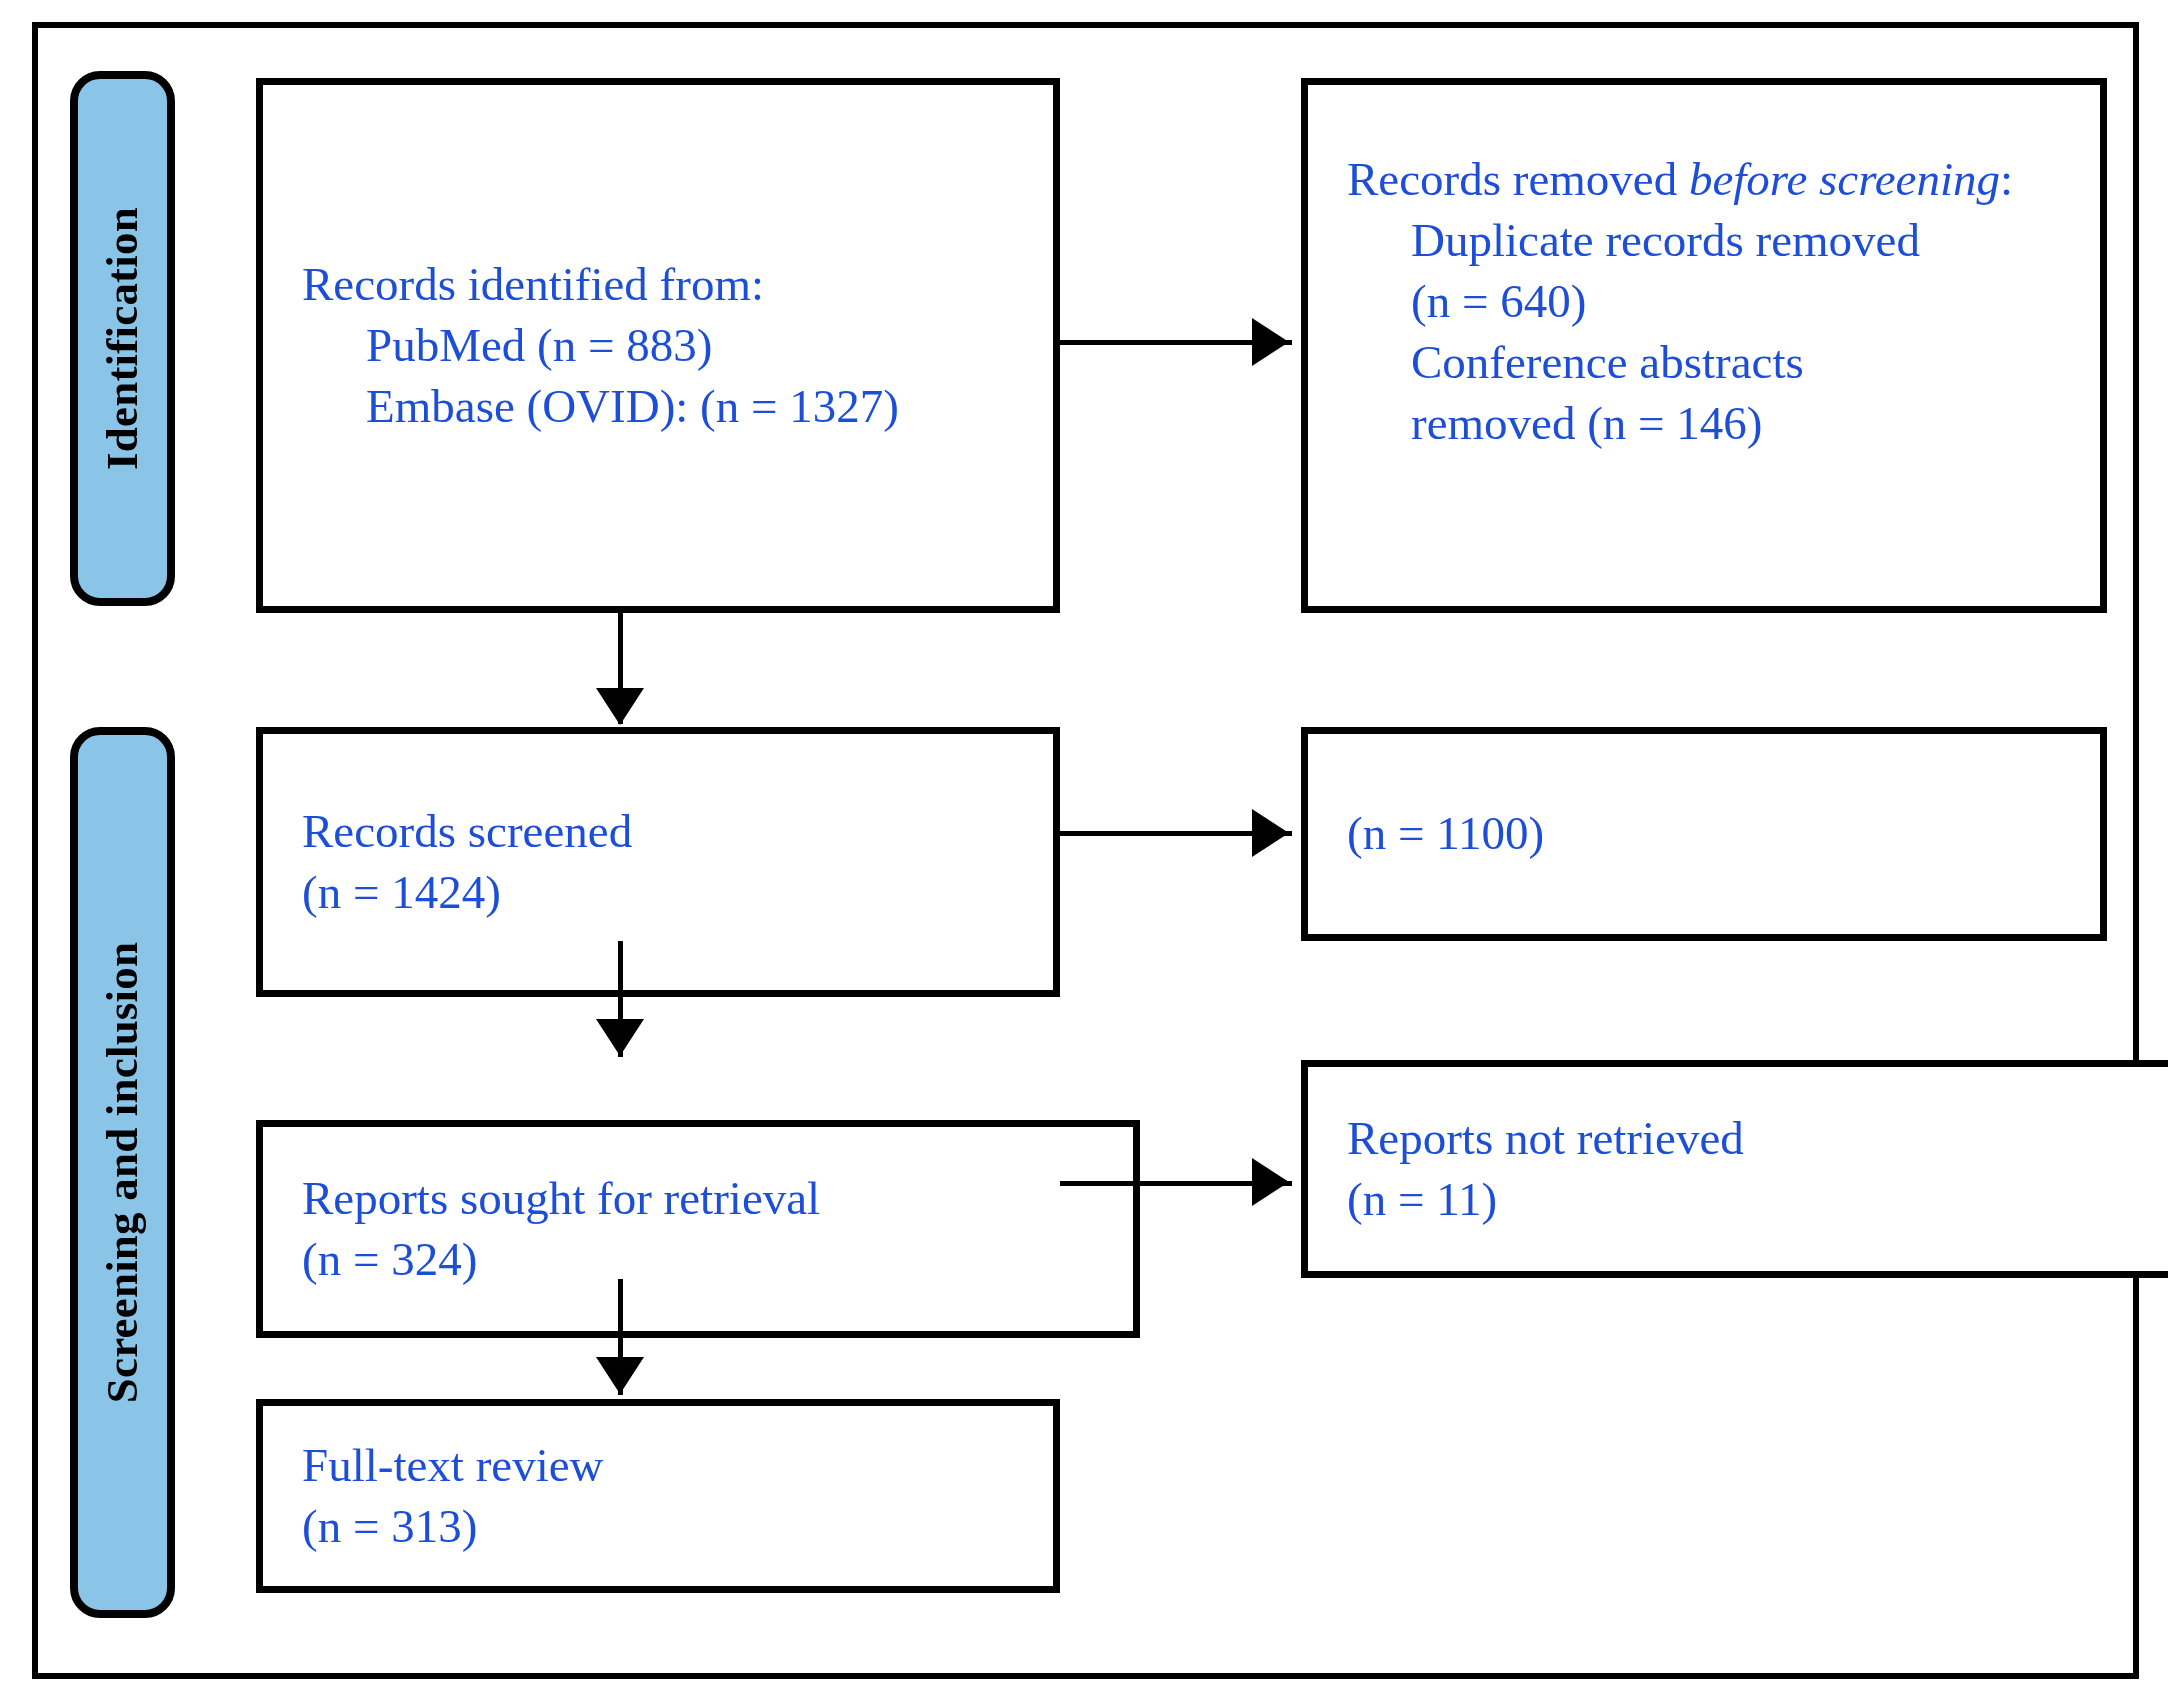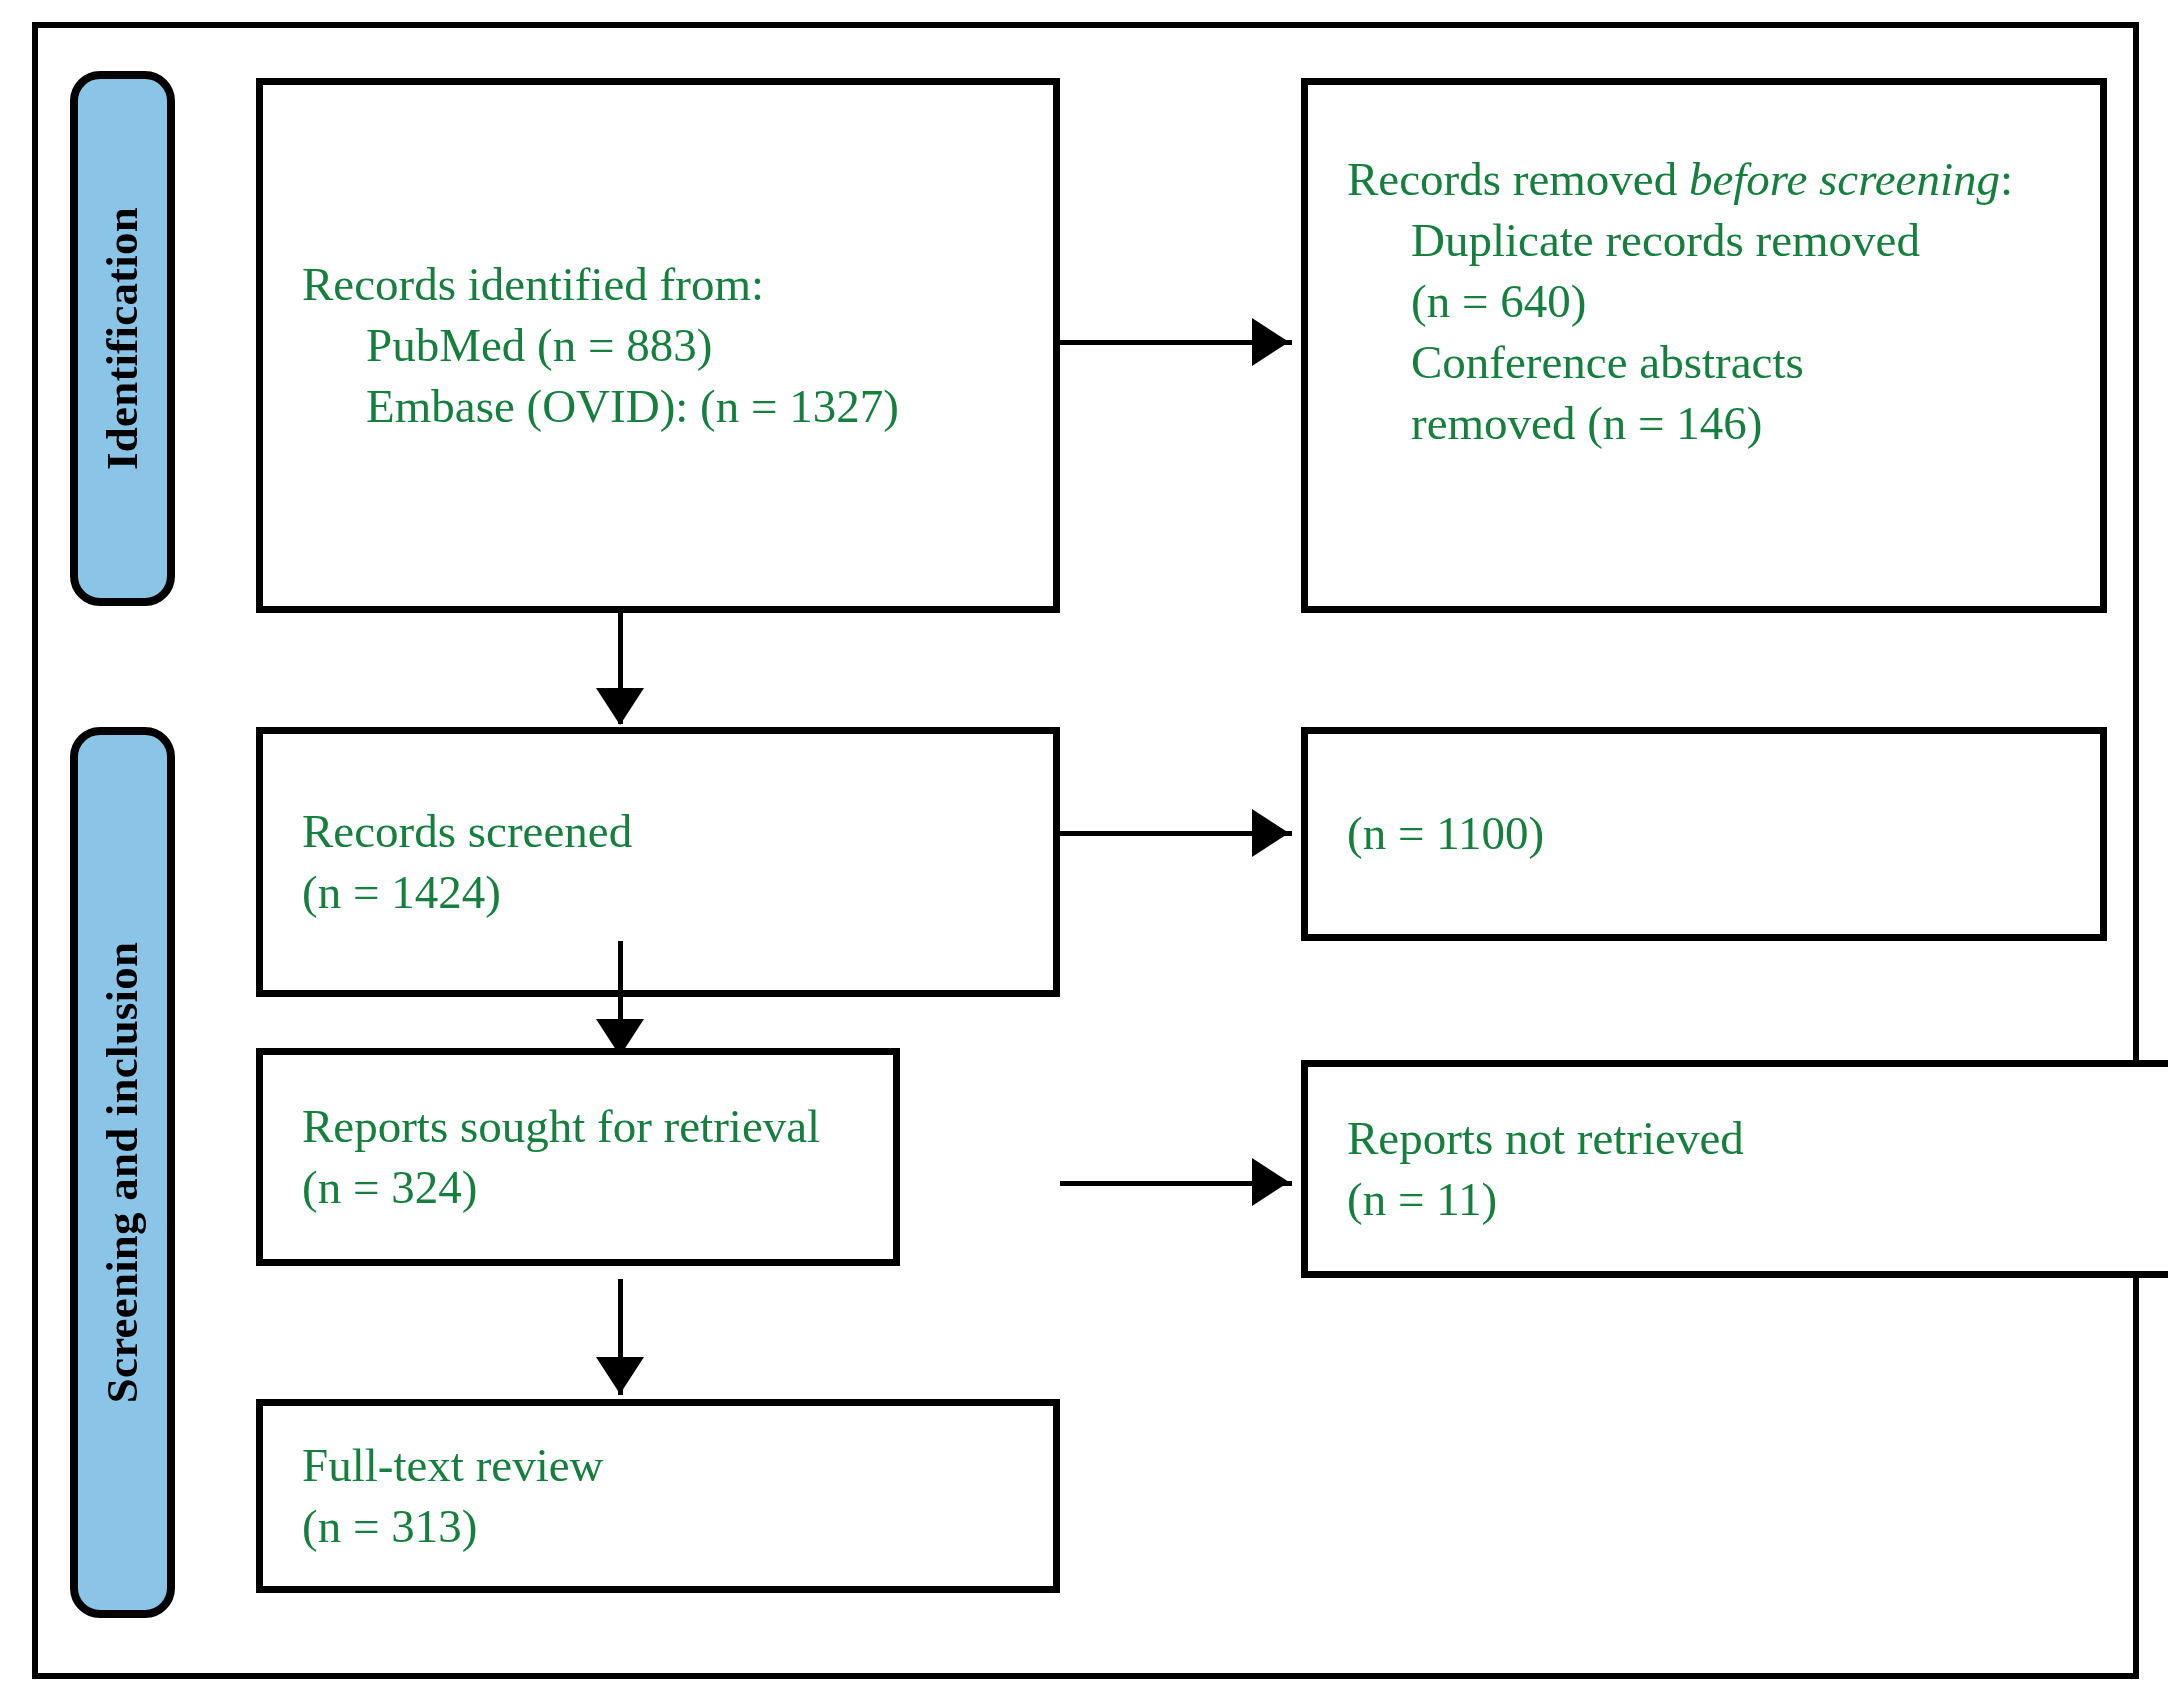--- a/index.html
+++ b/index.html
@@ -61,21 +61,21 @@
     border: 7.1px solid #000000;
     box-sizing: border-box;
     padding: 0;
   }
   .flow-box .box-text {
     position: absolute;
     left: 39px;
     right: 16px;
     font-size: 47px;
     line-height: 1.30;
-    color: #15803d;
+    color: #1d4ed8;
   }
   .box-text .ln {
     display: block;
     white-space: nowrap;
   }
   .box-text .ln.indent {
     padding-left: 64px;
   }
   .box-text em {
     font-style: italic;
@@ -164,21 +164,21 @@
 
   <div class="flow-box v-mid" style="left:1301px; top:727px; width:806px; height:214px;">
     <div class="box-text">
       <span class="ln">(n = 1100)</span>
     </div>
   </div>
 
   <div class="conn-line-v" style="left:618px; top:941px; height:116px;"></div>
   <div class="arrow-down" style="left:596px; top:1019px;"></div>
 
-  <div class="flow-box v-mid" style="left:256px; top:1048px; width:644px; height:218px;">
+  <div class="flow-box v-mid" style="left:256px; top:1120px; width:884px; height:218px;">
     <div class="box-text">
       <span class="ln">Reports sought for retrieval</span>
       <span class="ln">(n = 324)</span>
     </div>
   </div>
 
   <div class="conn-line-h" style="left:1060px; top:1181px; width:232px;"></div>
   <div class="arrow-right" style="left:1252px; top:1158px;"></div>
 
   <div class="flow-box v-mid" style="left:1301px; top:1060px; width:914px; height:218px;">

